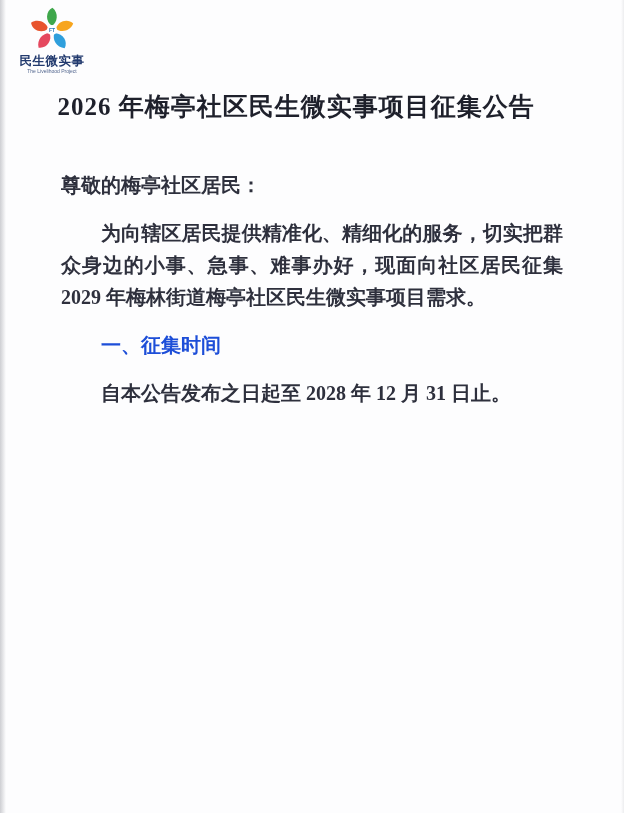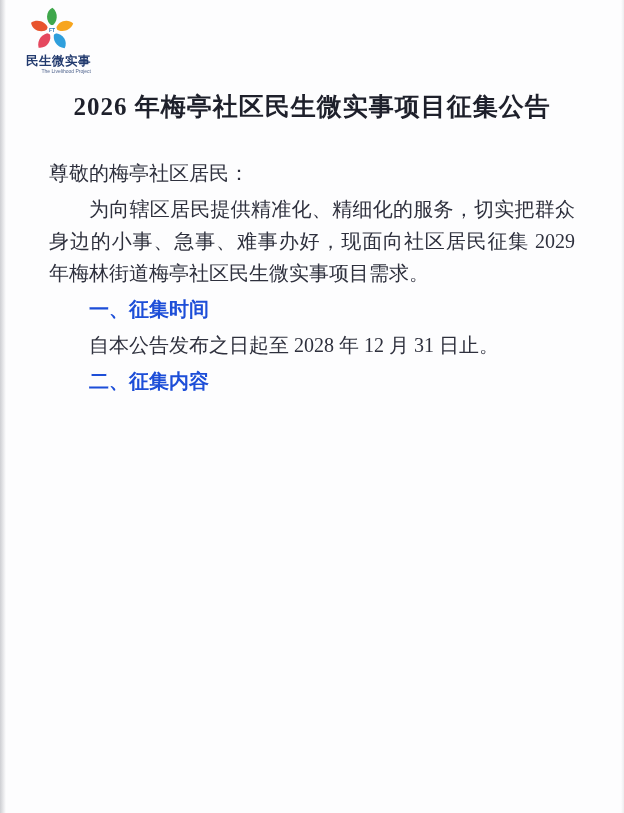--- a/index.html
+++ b/index.html
@@ -30,21 +30,21 @@
     background: linear-gradient(270deg, rgba(120,122,130,0.12), rgba(120,122,130,0));
     pointer-events: none;
   }
 
   
   .logo {
     position: absolute;
     left: 13px;
     top: 6px;
     width: 78px;
-    text-align: right;
+    text-align: center;
   }
   .logo svg { display: block; margin: 0 auto; }
   .logo-name {
     margin-top: 1px;
     font-family: "Liberation Sans", sans-serif;
     font-weight: bold;
     font-size: 12.5px;
     letter-spacing: 0.5px;
     color: #223a6e;
     line-height: 13px;
@@ -64,36 +64,36 @@
     position: absolute;
     top: 90px;
     left: 0;
     width: 592px;
     text-align: center;
     font-weight: bold;
     font-size: 25px;
     letter-spacing: 1px;
     color: #1e202b;
     font-family: "Liberation Serif", serif;
-    margin-left: 16px;
   }
 
   
   .content {
     position: absolute;
     top: 153px;
     left: 45px;
     width: 534px;
     font-size: 20px;
     line-height: 32px;
     color: #2e303d;
   }
   .content p {
-    margin: 4px;
+    margin: 16px;
     text-align: justify;
+    font-weight: bold;
   }
   .indent { text-indent: 2em; }
   .heading {
     font-family: "Liberation Sans", sans-serif;
     font-weight: bold;
     color: #1d4ed8;
     text-align: left !important;
   }
 </style>
 </head>
@@ -124,18 +124,17 @@
 
   <div class="content">
     <p>尊敬的梅亭社区居民：</p>
 
     <p class="indent">为向辖区居民提供精准化、精细化的服务，切实把群众身边的小事、急事、难事办好，现面向社区居民征集 2029 年梅林街道梅亭社区民生微实事项目需求。</p>
 
     <p class="indent heading">一、征集时间</p>
 
     <p class="indent">自本公告发布之日起至 2028 年 12 月 31 日止。</p>
 
-    <p class="indent heading">二、征集内容</p>
 
 
   </div>
 
 </div>
 
 </body></html>

